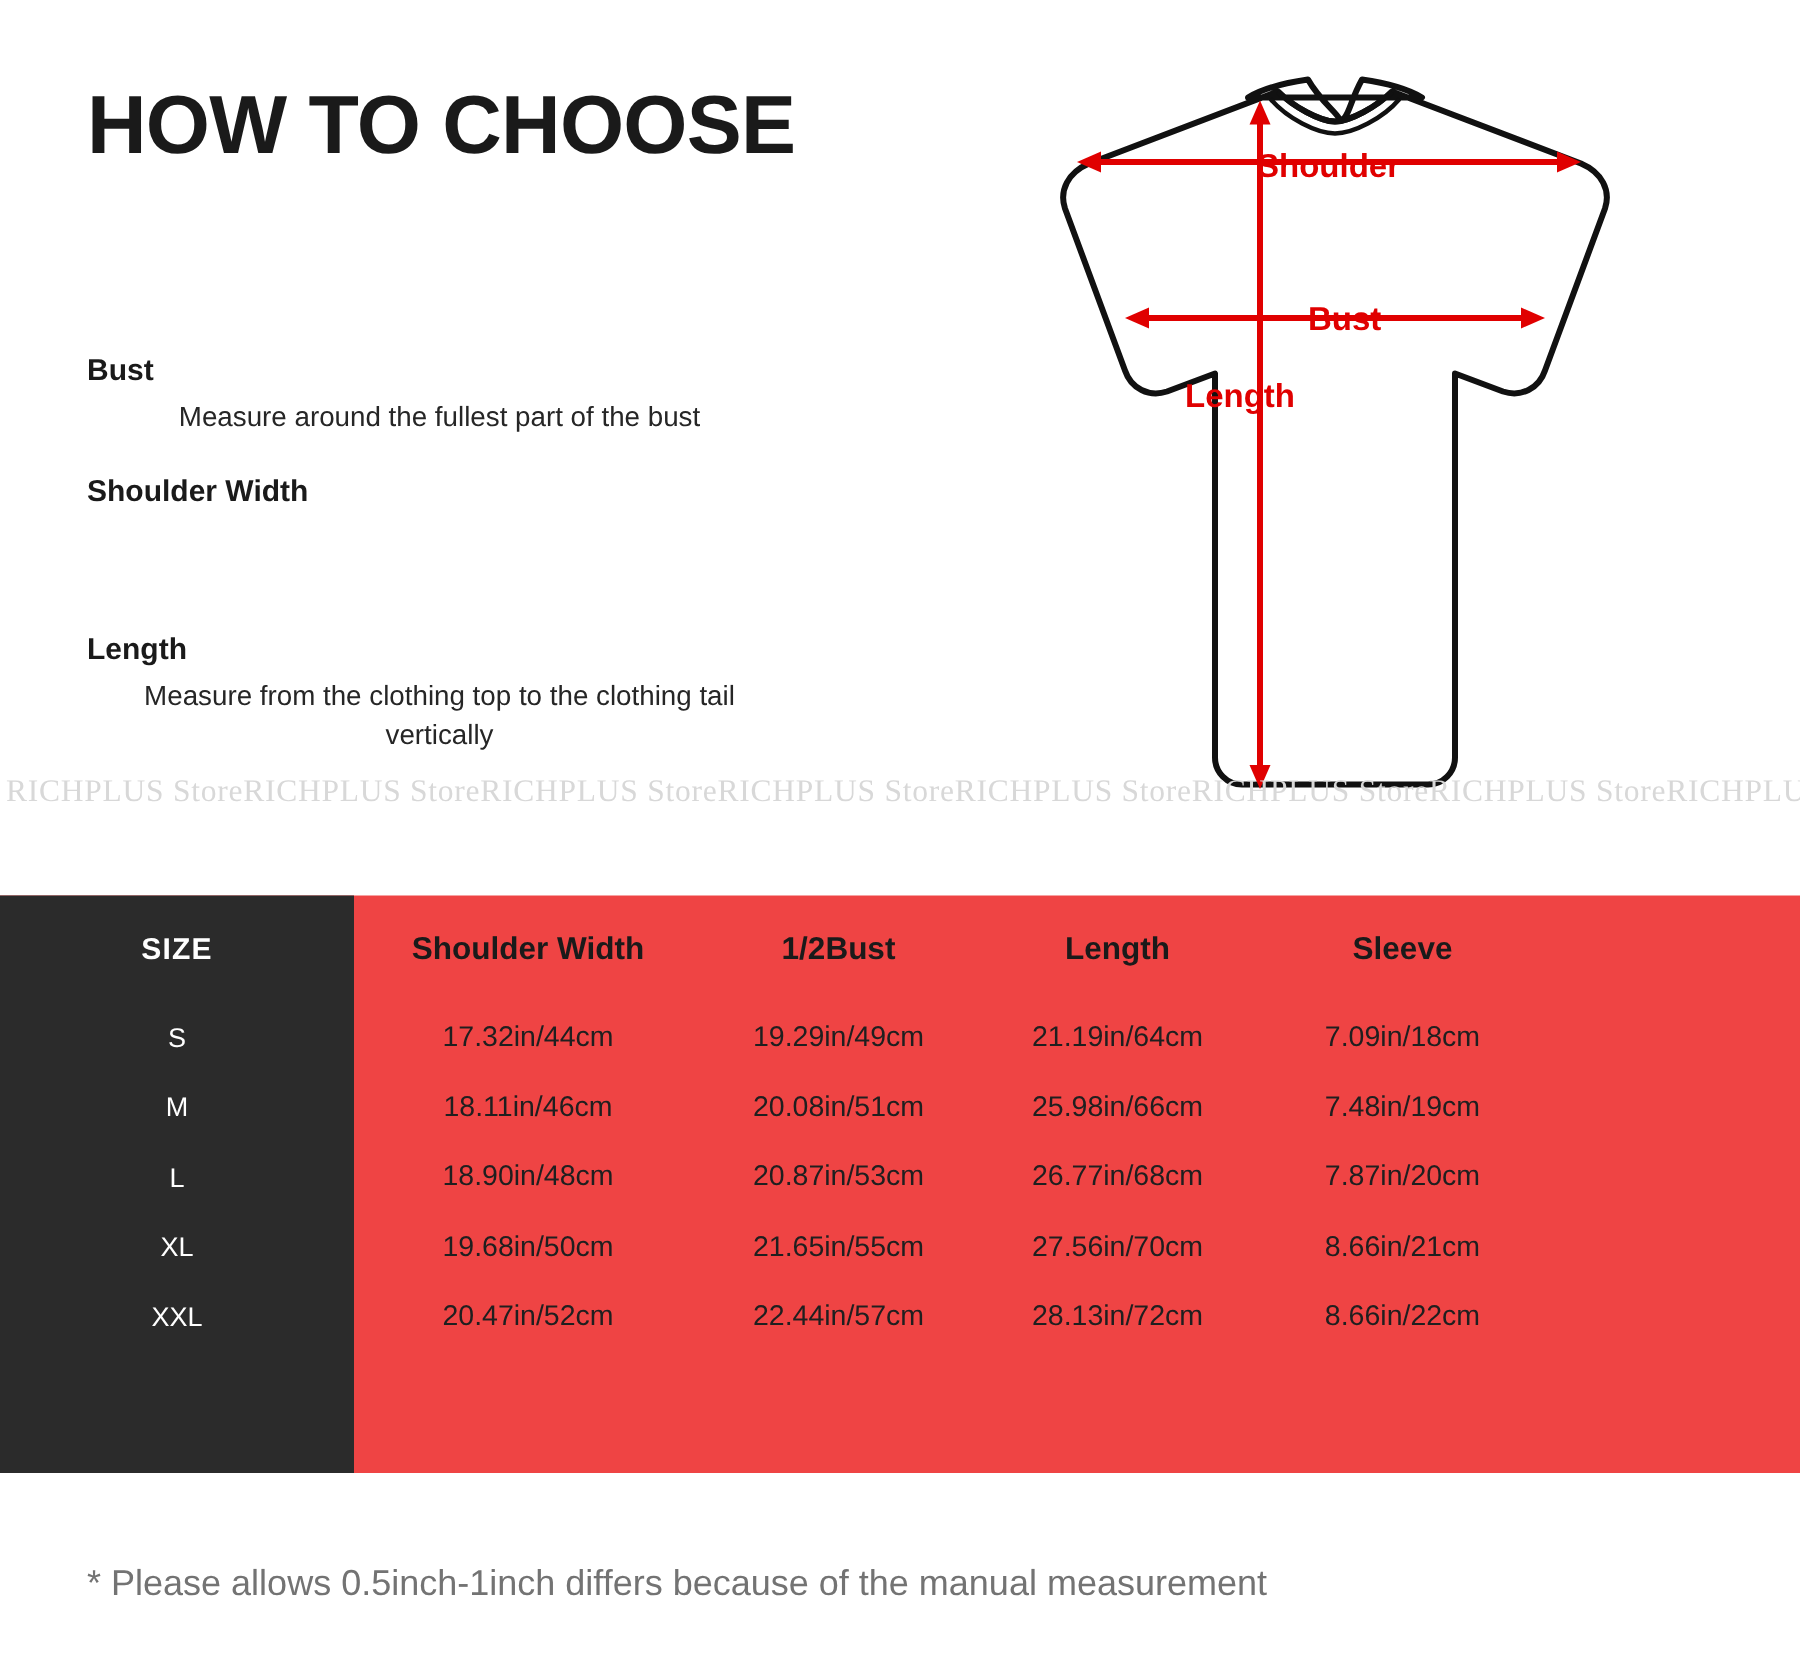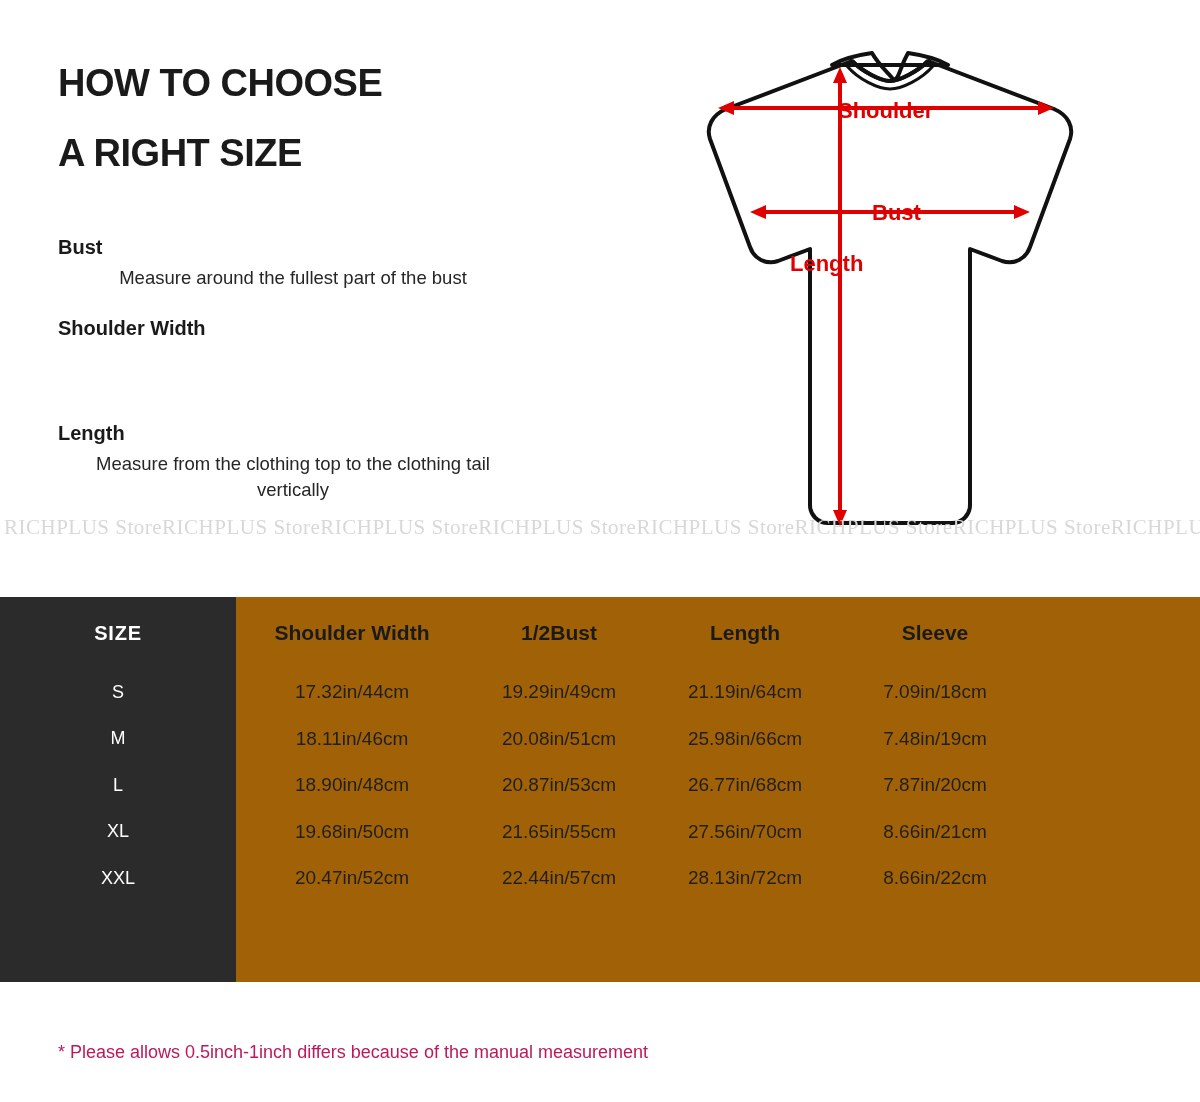--- a/index.html
+++ b/index.html
@@ -23,21 +23,21 @@
     top: 0;
     width: 1200px;
     height: 597px;
   }
 
   #headline {
     position: absolute;
     left: 58px;
     top: 48px;
     width: 620px;
-    font-size: 38px;
+    font-size: 55px;
     line-height: 70px;
     font-weight: bold;
     letter-spacing: -0.5px;
     color: #1a1a1a;
   }
   #headline .hl-line { display: block; white-space: nowrap; }
 
   .def-block { position: absolute; left: 58px; width: 560px; }
   .def-title {
     font-size: 20px;
@@ -101,21 +101,21 @@
   #lbl-bust { left: 272px; top: 165px; }
   #lbl-length { left: 190px; top: 216px; }
 
   
   #size-table {
     position: absolute;
     left: 0;
     top: 597px;
     width: 1200px;
     height: 385px;
-    background: #a16207;
+    background: #ef4444;
   }
   #size-col {
     position: absolute;
     left: 0;
     top: 0;
     width: 236px;
     height: 385px;
     background: #2b2b2b;
   }
   table {
@@ -158,33 +158,32 @@
   col.c-bust { width: 182px; }
   col.c-len { width: 190px; }
   col.c-slv { width: 190px; }
   col.c-pad { width: 170px; }
 
   
   #footnote {
     position: absolute;
     left: 58px;
     top: 1042px;
-    font-size: 18px;
-    color: #be185d;
+    font-size: 24px;
+    color: #737373;
     white-space: nowrap;
   }
 </style>
 </head>
 <body>
 
 <div id="top-section">
 
   <div id="headline">
     <span class="hl-line">HOW TO CHOOSE</span>
-    <span class="hl-line">A RIGHT SIZE</span>
   </div>
 
   <div class="def-block" id="def-bust">
     <p class="def-title">Bust</p>
     <p class="def-text">Measure around the fullest part of the bust</p>
   </div>
 
   <div class="def-block" id="def-shoulder">
     <p class="def-title">Shoulder Width</p>
   </div>

